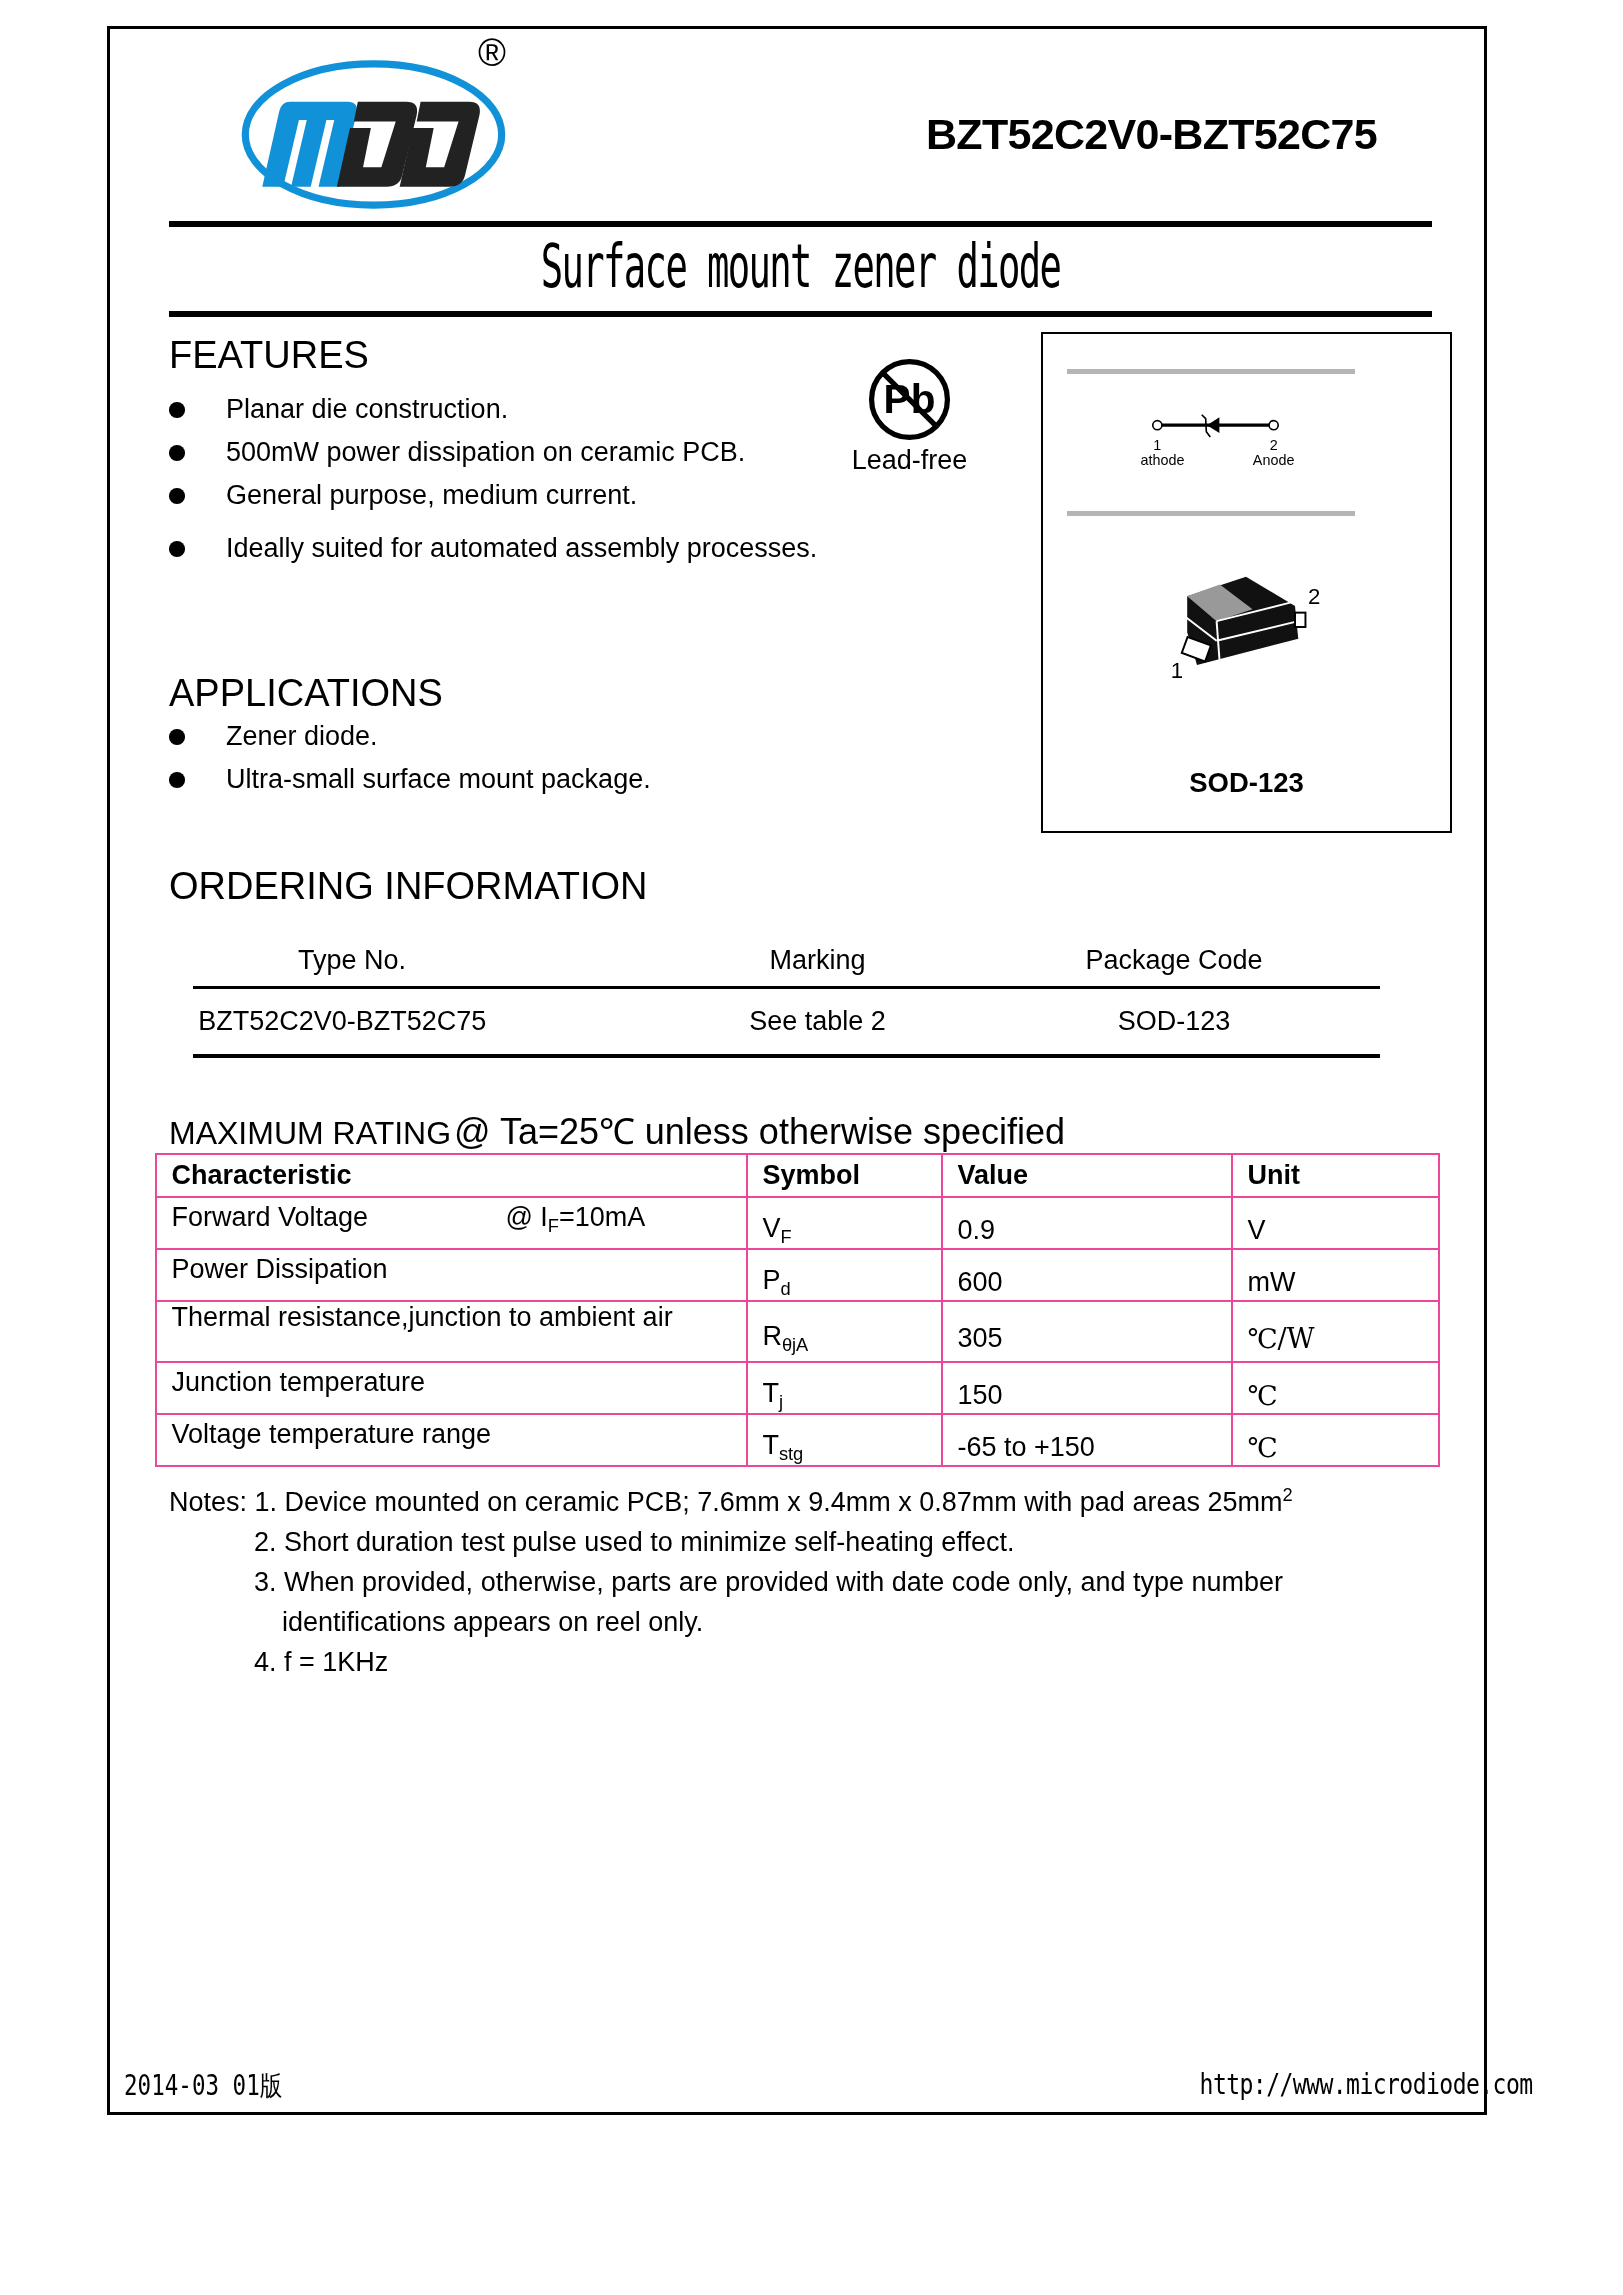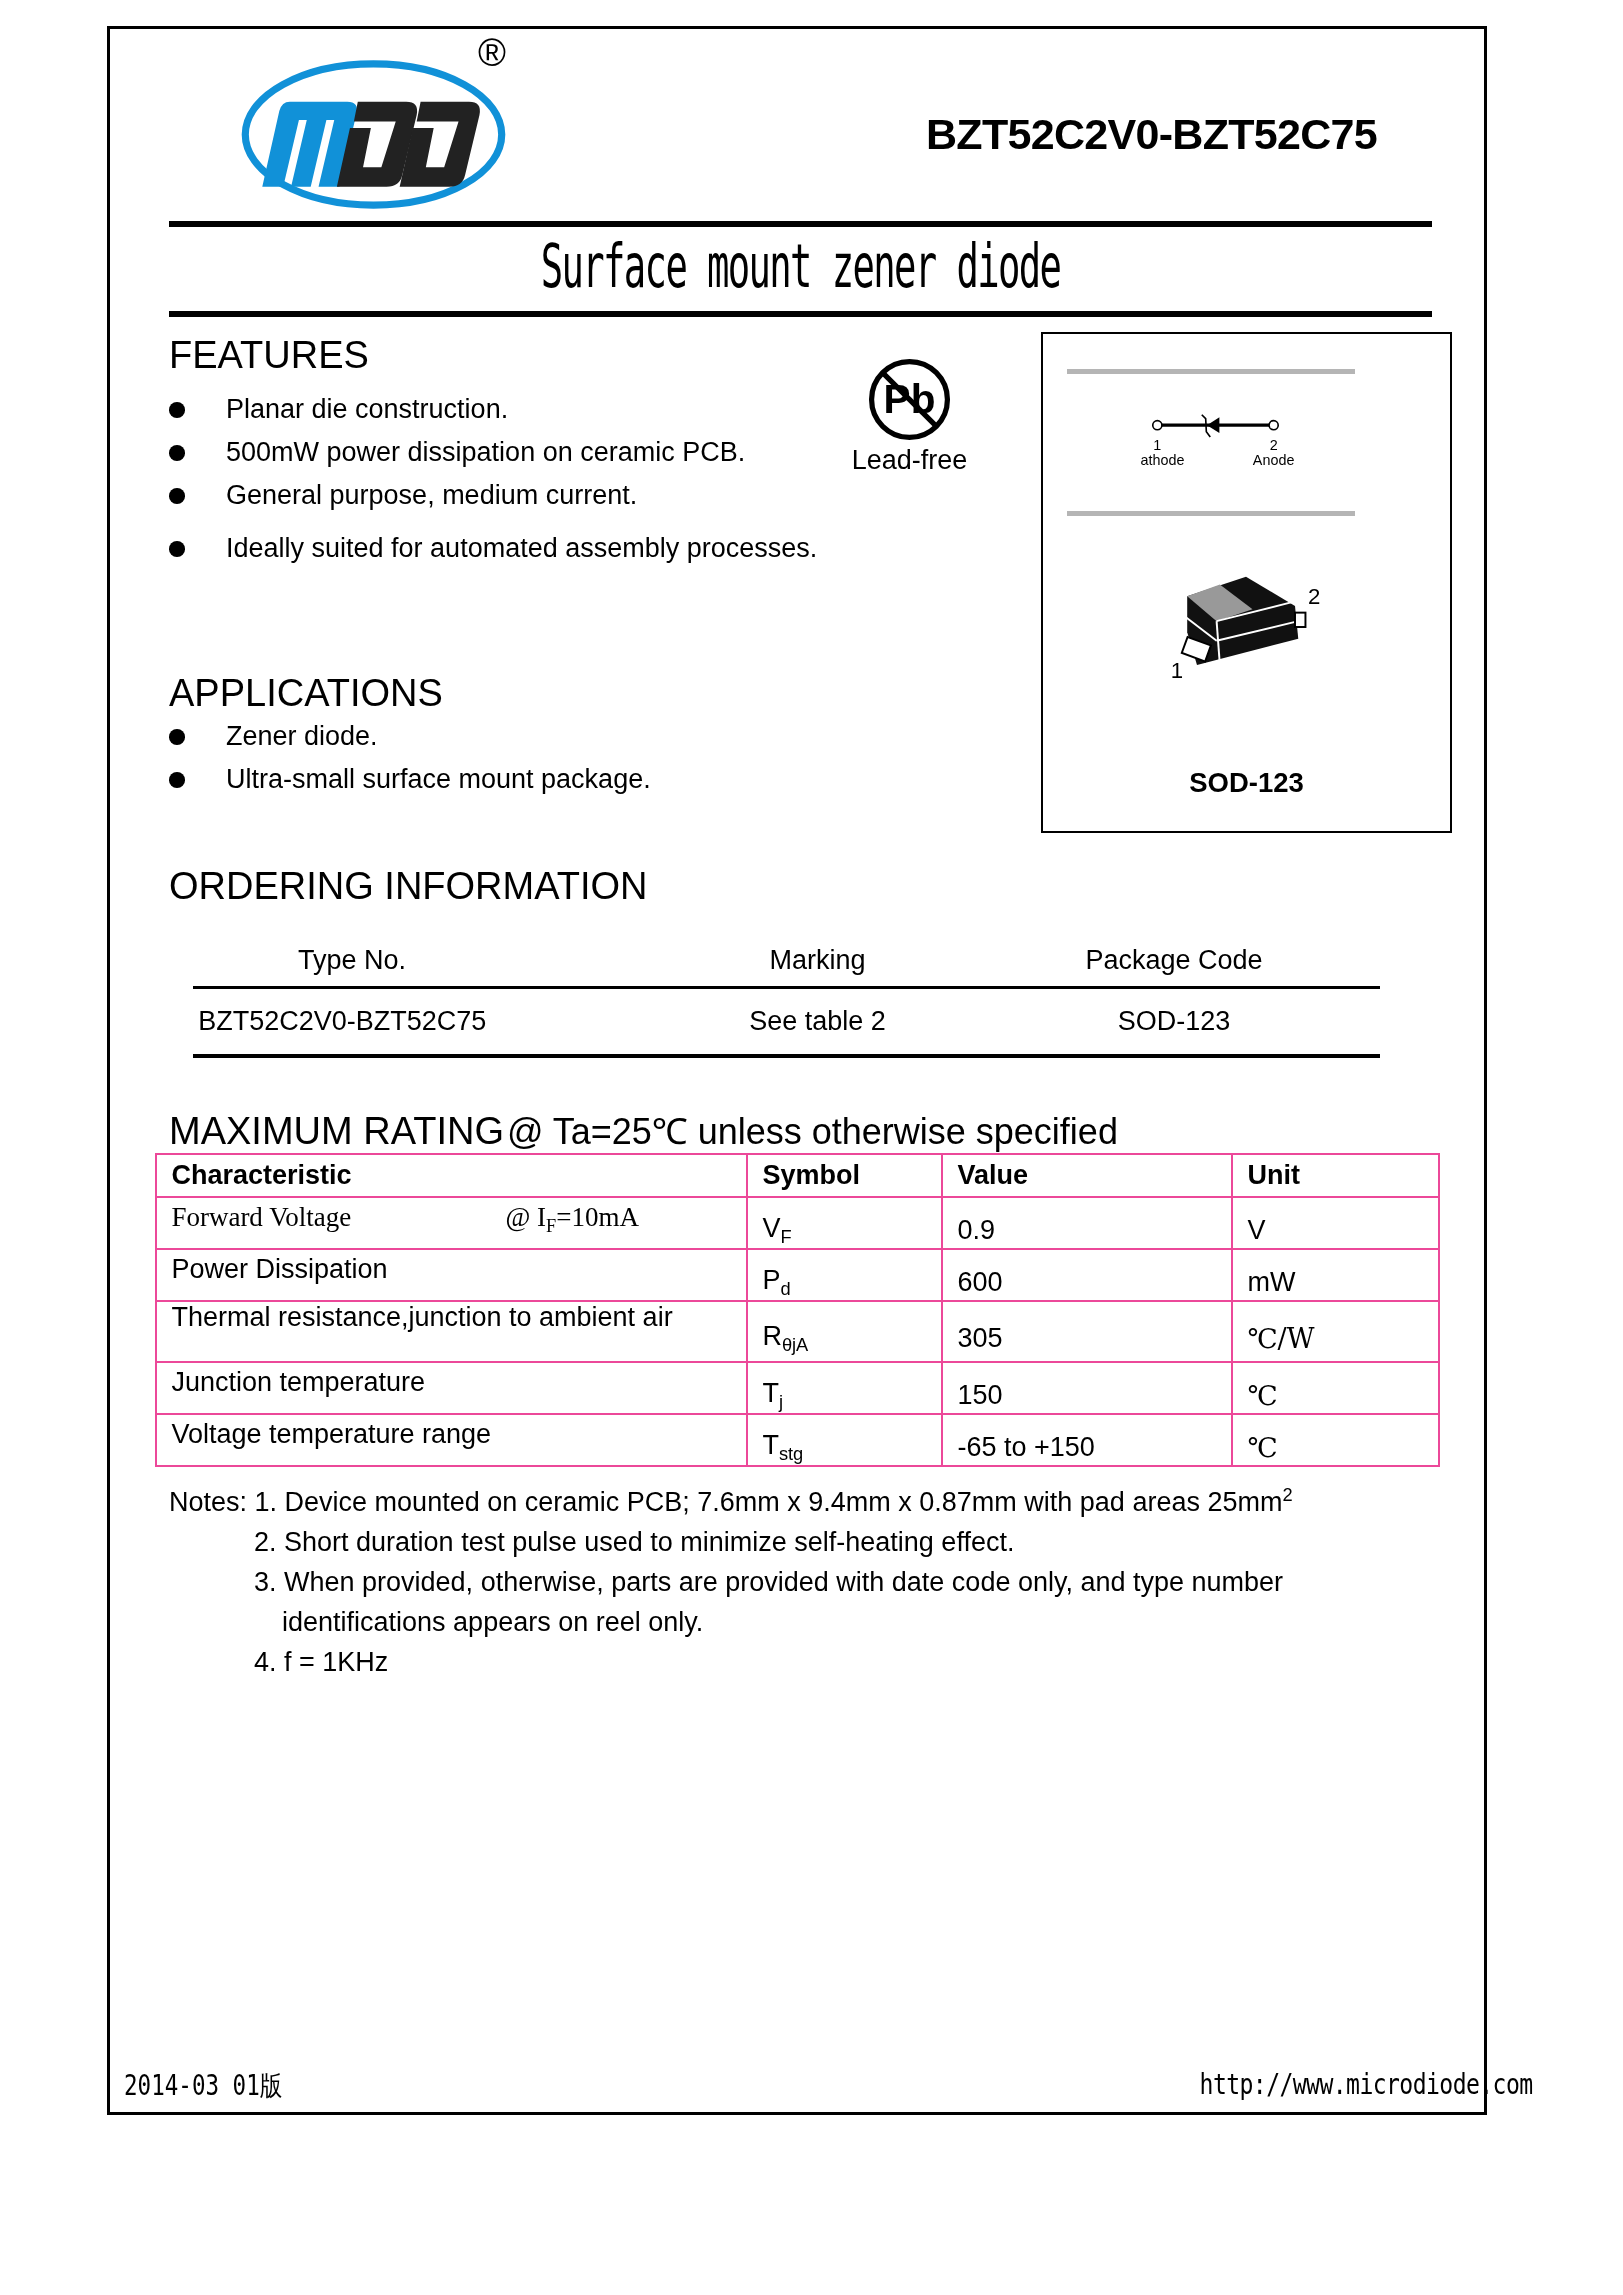--- a/index.html
+++ b/index.html
@@ -33,31 +33,31 @@
   
   .order-table { left:193px; top:935px; width:1187px; }
   .order-row { display:flex; align-items:center; font-size:27px; }
   .order-head { height:51px; }
   .order-data { height:65px; }
   .order-line { height:3.3px; background:#000; }
   .oc1 { width:471px; } .oc2 { width:307px; text-align:center; } .oc3 { width:406px; text-align:center; }
 
   
   .mr-title { left:169px; top:1106px; white-space:nowrap; }
-  .mr-title .big { font-size:38px; }
+  .mr-title .big { font-size:32px; }
   .mr-title .small { font-size:36px; }
   .mr-table { left:155px; top:1153px; width:1285px; border-collapse:collapse; }
   .mr-table td { border:2px solid #ec4899; font-size:27px; padding:0 0 0 14.4px; vertical-align:middle; height:52px; box-sizing:border-box; }
   .mr-table tr.head td { font-weight:bold; height:43px; }
   .mr-table td.c1 { width:591px; }
   .mr-table td.c2 { width:195px; }
   .mr-table td.c3 { width:290px; }
   .sym-cell { padding-top:14.4px !important; }
   .cond { position:absolute; left:334px; }
-  .char-wrap { position:relative;font-family:Liberation Serif, serif; }
+  .char-wrap { position:relative; }
   sub { font-size:18.3px; }
   .unit-serif { font-family:"DejaVu Serif", serif; font-size:23.6px; }
 
   
   .notes { left:169px; top:1475px; width:1276px; font-size:27px; line-height:40px; }
   .note-indent { padding-left:85px; }
   .note-indent2 { padding-left:113px; }
   sup { font-size:18.3px; }
 
   

